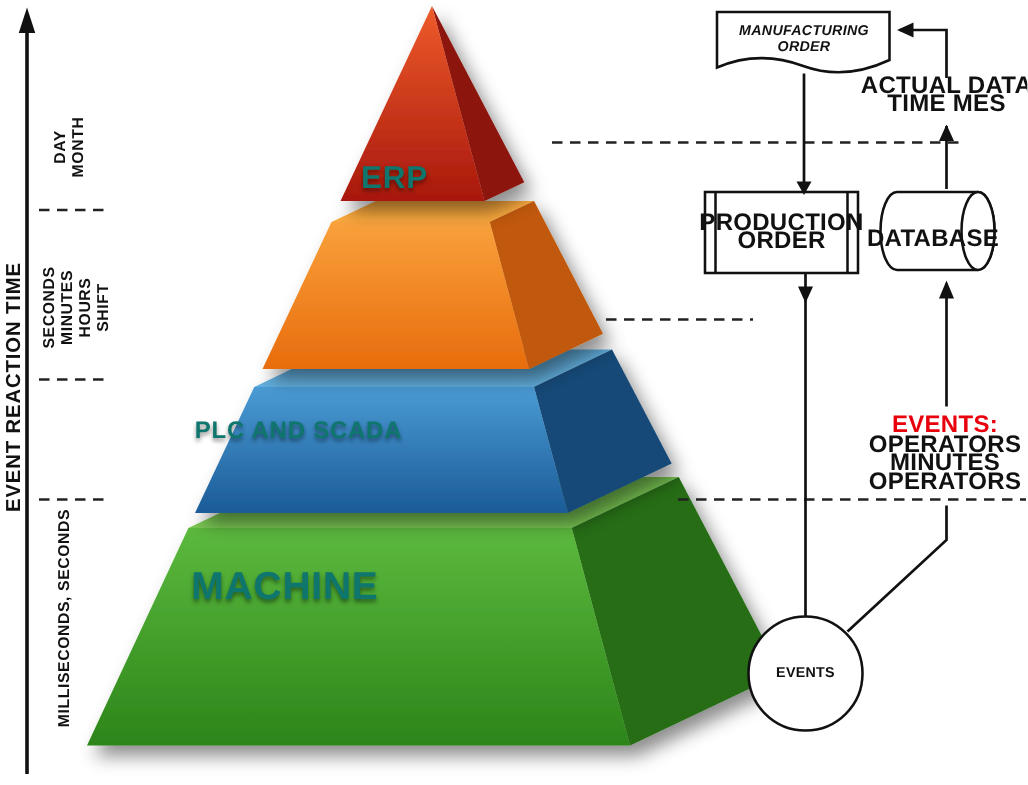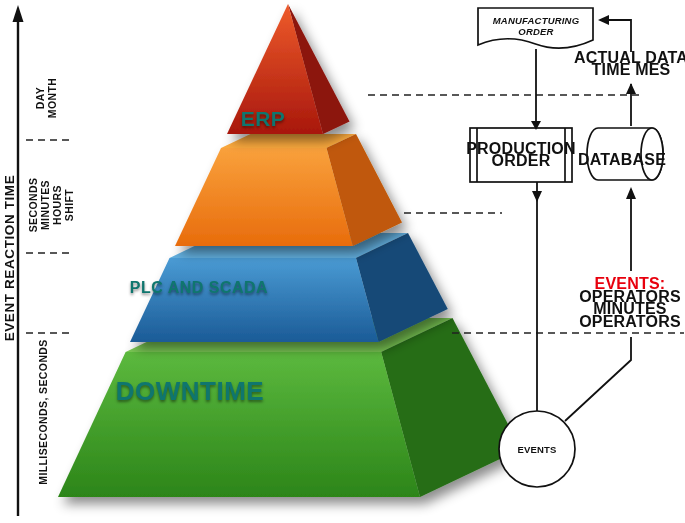--- a/index.html
+++ b/index.html
@@ -127,21 +127,21 @@
     <div>HOURS</div>
     <div>SHIFT</div>
   </div>
 
   <div class="t rot lvl" style="left:43px; top:412px;">
     <div>MILLISECONDS, SECONDS</div>
   </div>
 
   <div class="t center pyr" style="left:263px; top:119px; font-size:21px;">ERP</div>
   <div class="t center pyr" style="left:199px; top:288px; font-size:16px;">PLC AND SCADA</div>
-  <div class="t center pyr" style="left:190px; top:391px; font-size:26px;">DOWNTIME</div>
+  <div class="t center pyr" style="left:190px; top:391px; font-size:26px;">MACHINE</div>
 
   <div class="t center fc fc-sm" style="left:536px; top:26px;font-style:italic;">
     <div>MANUFACTURING</div>
     <div>ORDER</div>
   </div>
 
   <div class="t center fc" style="left:521px; top:155px;">
     <div>PRODUCTION</div>
     <div>ORDER</div>
   </div>

